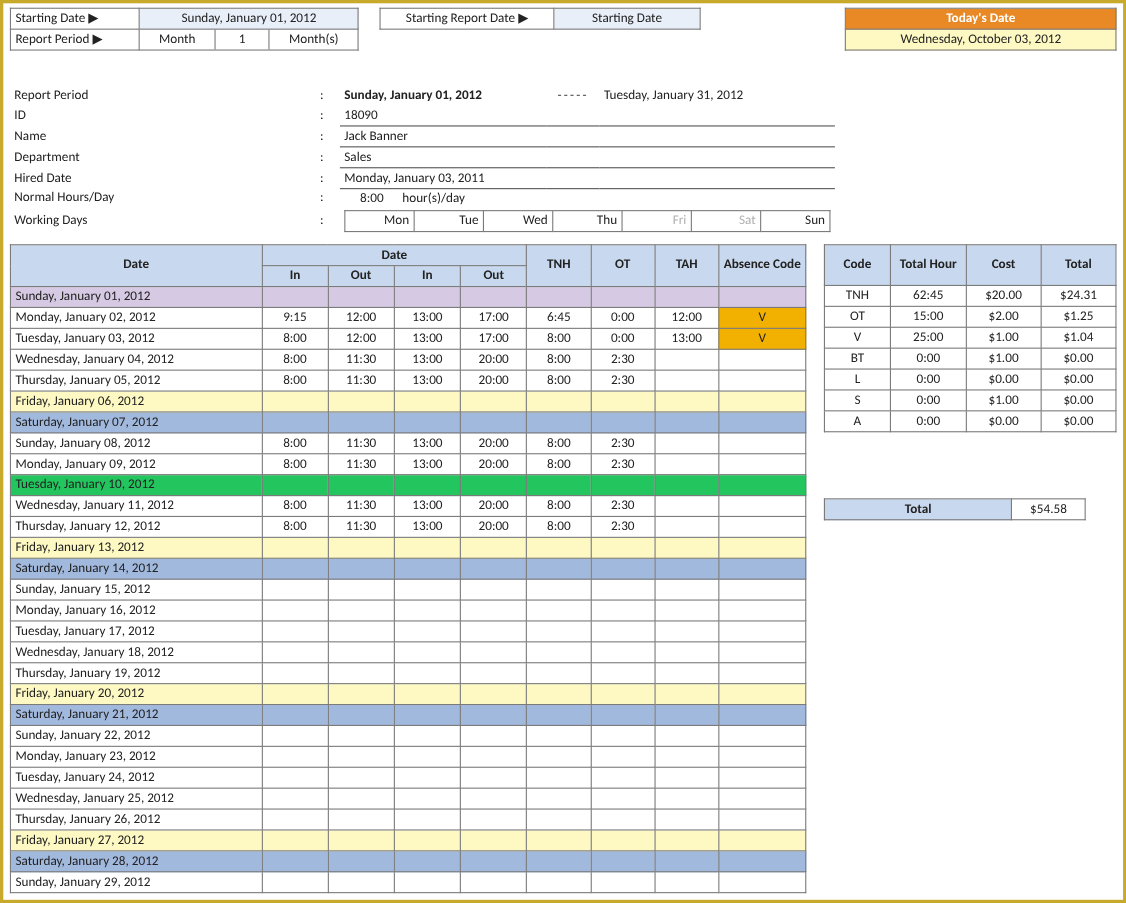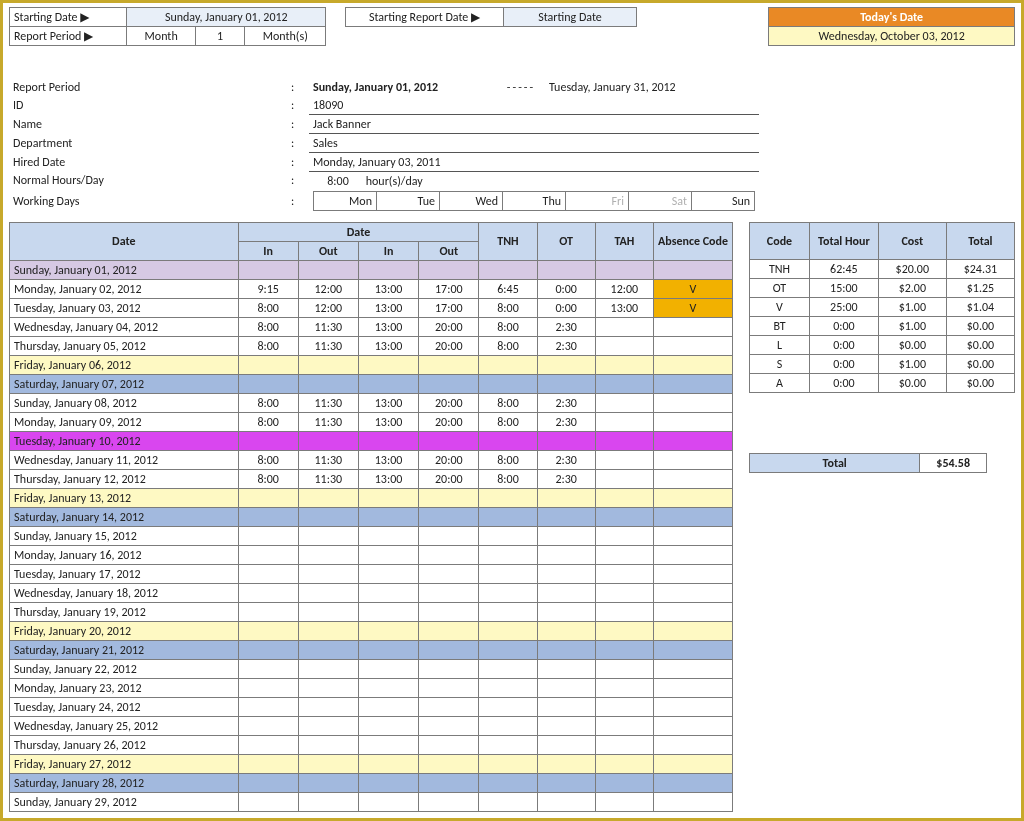--- a/index.html
+++ b/index.html
@@ -9,21 +9,21 @@
   .b{border:1px solid #7b7b7b}
   .center{text-align:center}
   .grey{color:#b0b0b0}
   .hdr-blue{background:#c8d8ee}
   .hdr-light{background:#e8eff8}
   .hdr-orange{background:#e98925;color:#fff;font-weight:bold}
   .today-val{background:#fef9c3}
   .row-sun{background:#d6c9e3}
   .row-fri{background:#fef9c3}
   .row-sat{background:#a2b9de}
-  .row-tue{background:#d946ef}
+  .row-tue{background:#22c55e}
   .abs-v{background:#f2b100}
   .thin-underline{border-bottom:1px solid #555}
   .dashes{letter-spacing:2px;color:#333}
   .info-table td{height:16px}
   .days-cell{border:1px solid #7b7b7b;text-align:right;width:54px}
   .tbl-main th,.tbl-main td{border:1px solid #7b7b7b}
   .tbl-sum th,.tbl-sum td{border:1px solid #7b7b7b}
   .tot-row td{border:1px solid #7b7b7b}
   .sec{display:flex;align-items:flex-start;gap:4px}
   .colspacer{width:10px}
@@ -521,20 +521,20 @@
               <td class="center">$0.00</td>
               <td class="center">$0.00</td>
             </tr>
           </tbody>
       </table>
 
       <table class="tot-row" style="margin-top:60px;width:238px">
         <tbody>
             <tr>
           <td class="hdr-blue center" style="width:176px;font-weight:bold">Total</td>
-          <td class="center" style="width:60px;font-weight:bold">$54.58</td>
+          <td class="center" style="width:60px;font-weight:normal">$54.58</td>
         </tr>
       </tbody>
         </table>
     </div>
   </div>
 
 </div>
 
 </body></html>

